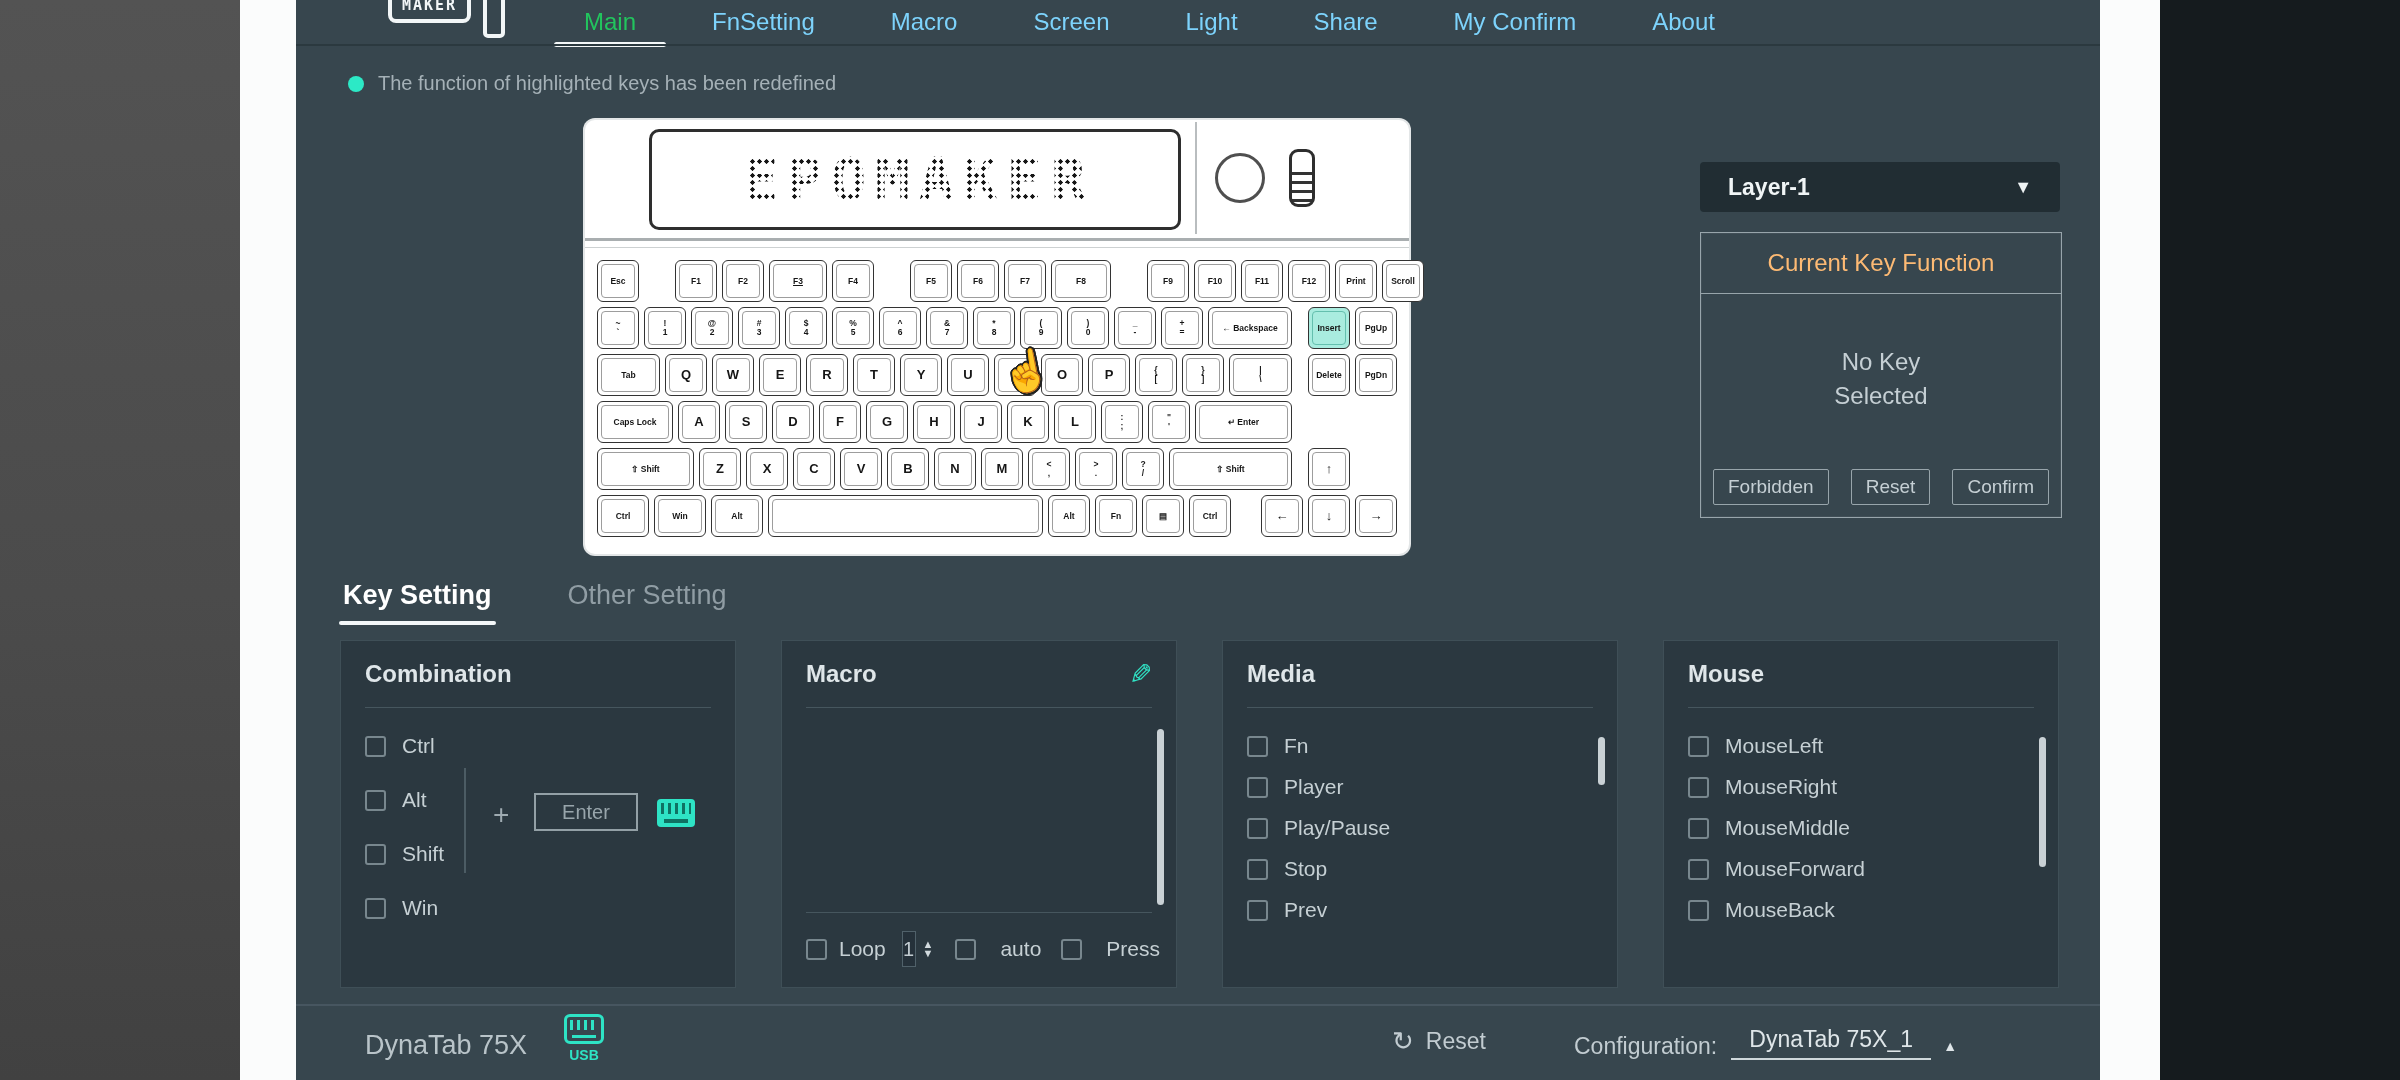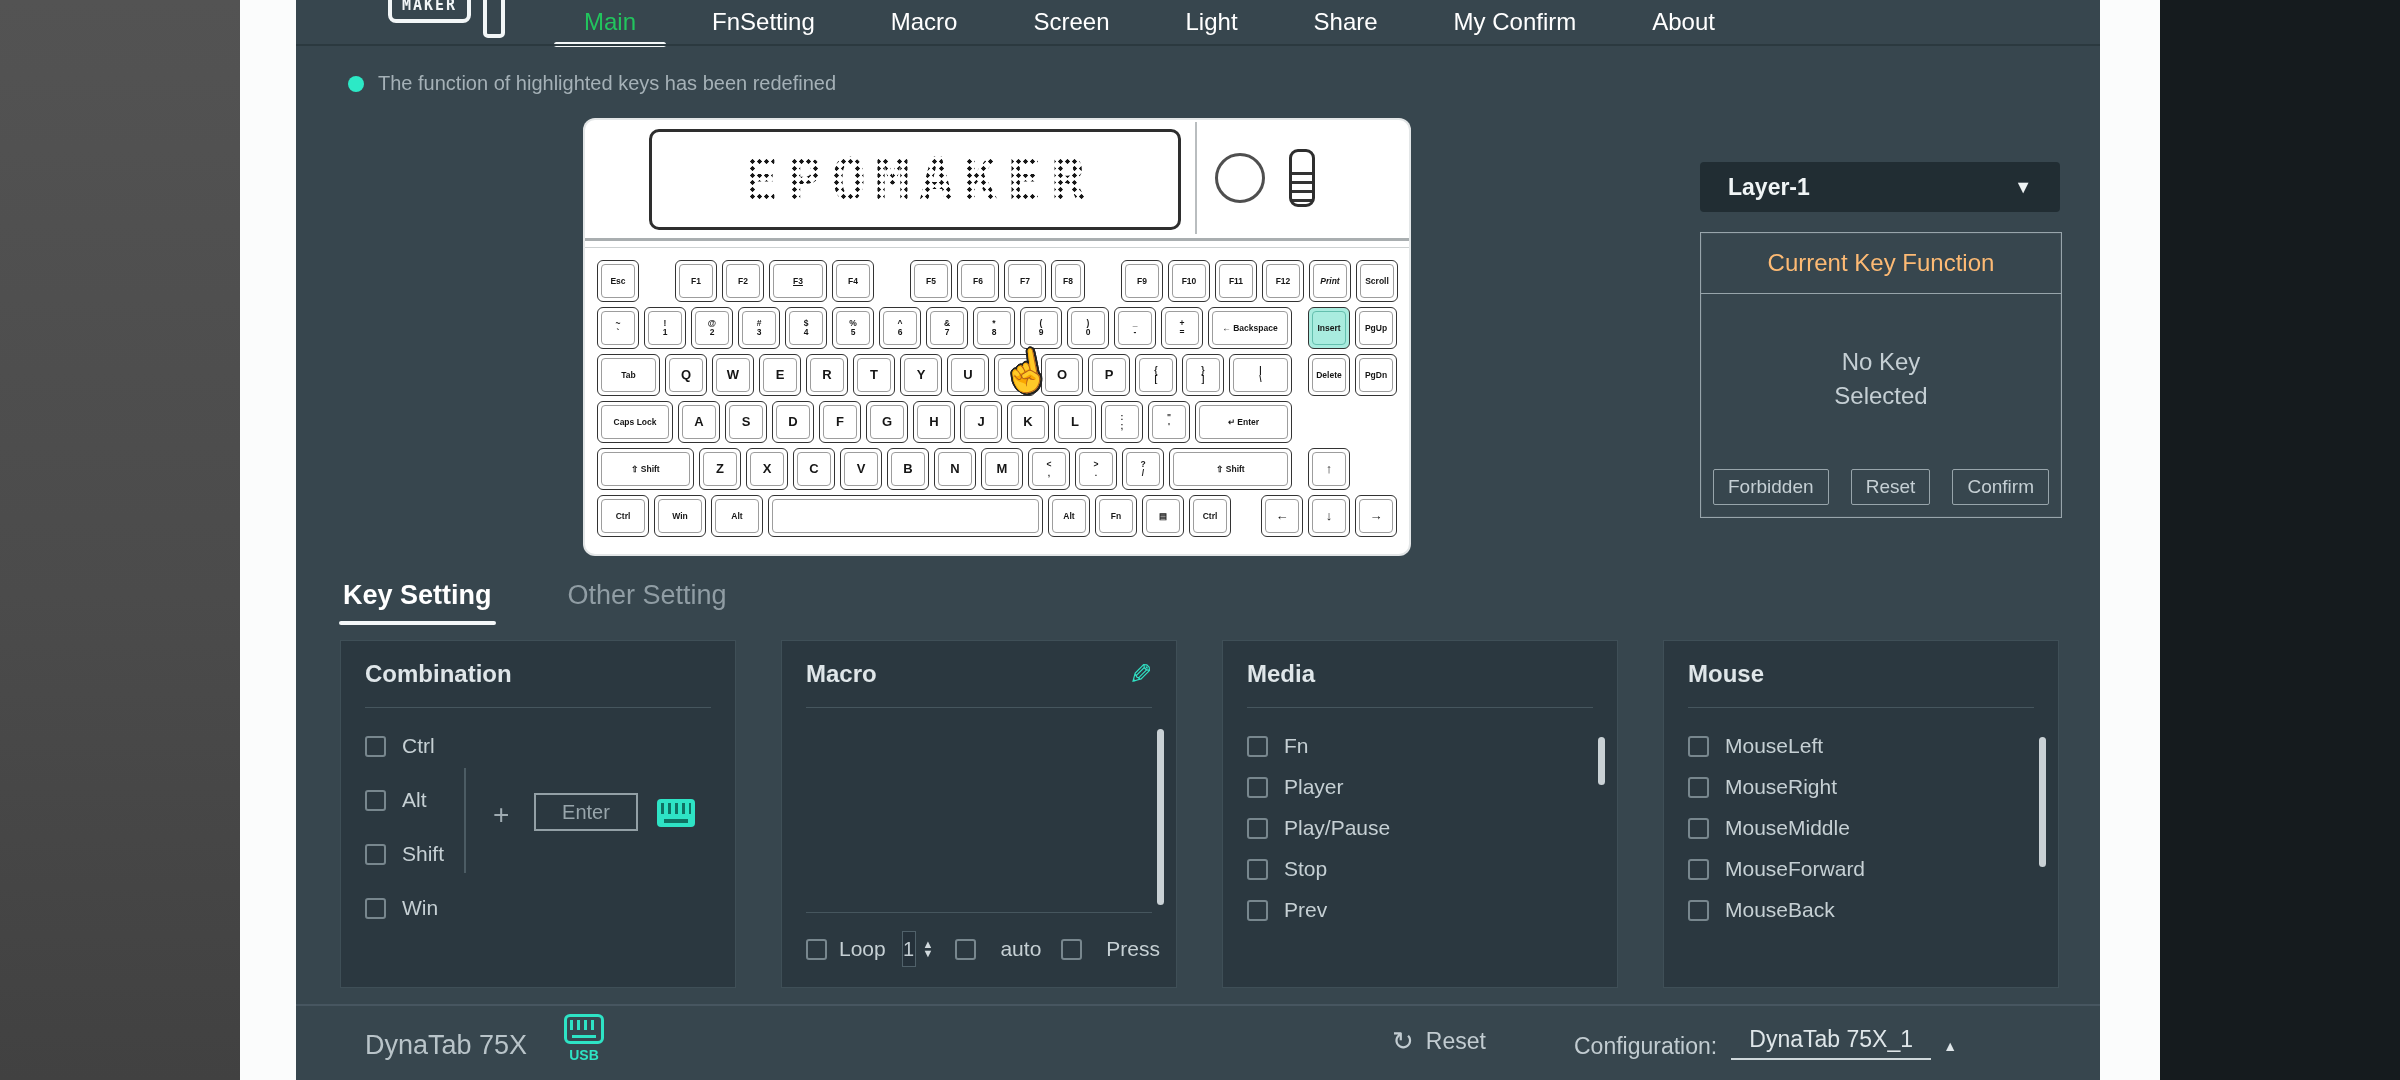--- a/index.html
+++ b/index.html
@@ -10,21 +10,21 @@
   .side-right{position:absolute;left:2160px;top:0;width:240px;height:1080px;background:#151b1e;}
   .frame{position:absolute;left:240px;top:0;width:1920px;height:1080px;background:#fbfcfc;}
   .app{position:absolute;left:56px;top:0;width:1804px;height:1080px;background:#37464e;overflow:hidden;}
 
   
   .logo{position:absolute;left:92px;top:-16px;display:flex;gap:12px;align-items:flex-start;}
   .logo-box{border:4px solid #f2f6f7;border-radius:8px;padding:8px 10px 5px 10px;
     font:700 15px "DejaVu Sans Mono",monospace;letter-spacing:2px;color:#f2f6f7;}
   .logo-bar{width:14px;height:42px;border:4px solid #f2f6f7;border-radius:5px;margin-top:4px;}
   .nav-items{position:absolute;left:288px;top:0;height:44px;display:flex;gap:76px;align-items:center;}
-  .nav-item{font-size:24px;color:#ffffff;position:relative;cursor:default;white-space:nowrap;}
+  .nav-item{font-size:24px;color:#7dd3fc;position:relative;cursor:default;white-space:nowrap;}
   .nav-item.active{color:#22c55e;font-weight:400;}
   .nav-item.active::after{content:"";position:absolute;left:-30px;right:-30px;bottom:-11px;height:5px;
     background:#f4f8f9;border-radius:3px;}
   .nav-sep{position:absolute;left:0;right:0;top:44px;height:2px;background:#2b393f;}
 
   
   .status{position:absolute;left:52px;top:72px;display:flex;align-items:center;gap:14px;}
   .status-dot{width:16px;height:16px;border-radius:50%;background:#2ce9c6;}
   .status-text{font-size:20px;color:#a5b1b7;}
 
@@ -193,28 +193,28 @@
               <div class="key sm" style="width: 42px;">Esc</div>
               <div class="ksp" style="width: 26px;"></div>
               <div class="key sm" style="width: 42px;">F1</div>
               <div class="key sm" style="width: 42px;">F2</div>
               <div class="key sm" style="width: 58px; text-decoration: underline;">F3</div>
               <div class="key sm" style="width: 42px;">F4</div>
               <div class="ksp" style="width: 26px;"></div>
               <div class="key sm" style="width: 42px;">F5</div>
               <div class="key sm" style="width: 42px;">F6</div>
               <div class="key sm" style="width: 42px;">F7</div>
-              <div class="key sm" style="width: 34px;">F8</div>
+              <div class="key sm" style="width: 60px;">F8</div>
               <div class="ksp" style="width: 26px;"></div>
               <div class="key sm" style="width: 42px;">F9</div>
               <div class="key sm" style="width: 42px;">F10</div>
               <div class="key sm" style="width: 42px; border-radius: 6px;">F11</div>
               <div class="key sm" style="width: 42px;">F12</div>
               <div class="kcluster">
-                <div class="key sm" style="width: 42px; font-style: italic;">Print</div>
+                <div class="key sm" style="width: 42px;">Print</div>
                 <div class="key sm" style="width: 42px;">Scroll</div>
               </div>
             </div>
             <div class="krow">
               <div class="key sm" style="width: 42px;">~
 `</div>
               <div class="key sm" style="width: 42px;">!
 1</div>
               <div class="key sm" style="width: 42px;">@
 2</div>

